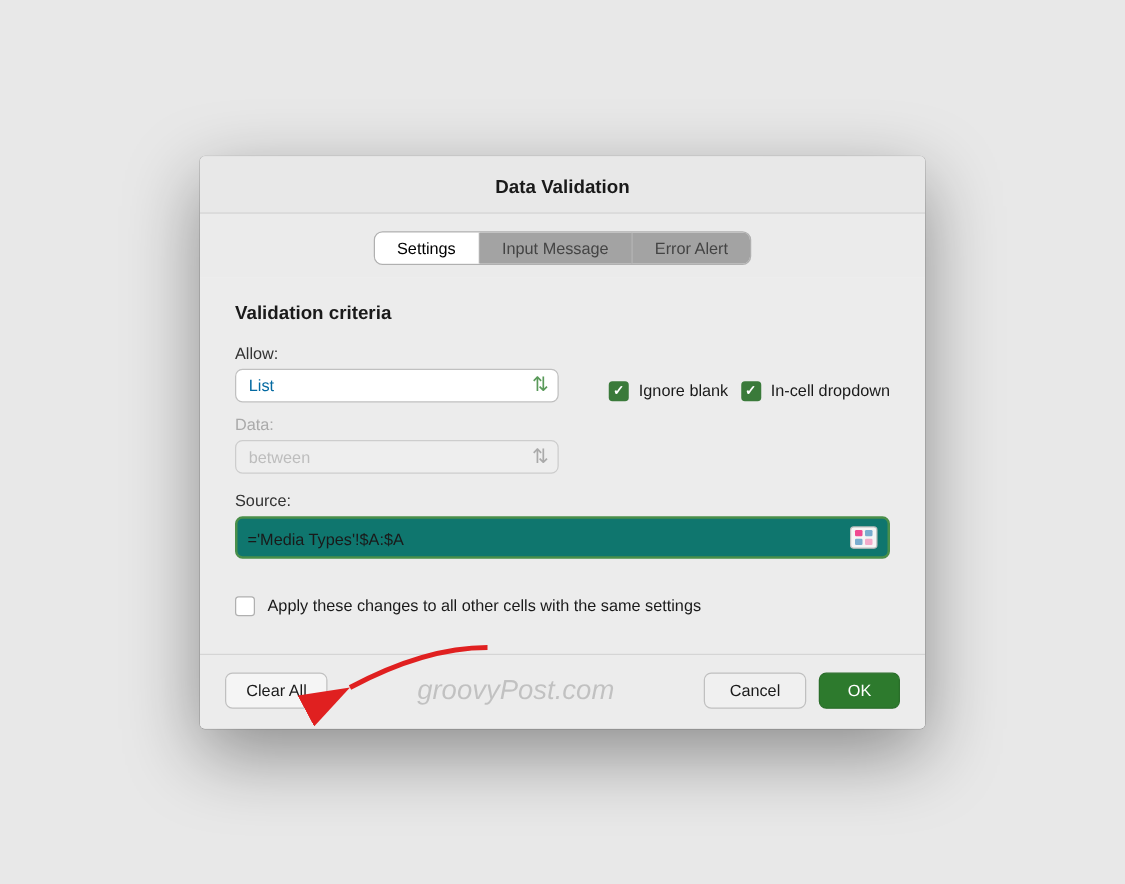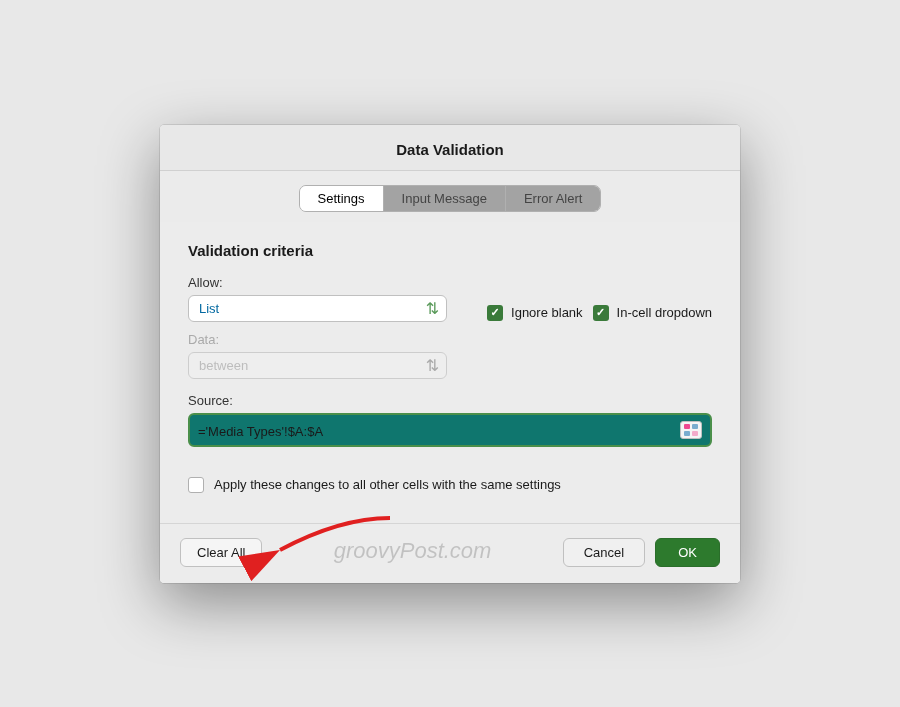--- a/index.html
+++ b/index.html
@@ -230,21 +230,20 @@
     .apply-label {
       font-size: 13px;
       color: #1a1a1a;
     }
 
     .dialog-footer {
       background: #ececec;
       border-top: 1px solid #d5d5d5;
       padding: 14px 20px 16px;
       display: flex;
-      align-items: center;
       position: relative;
     }
 
     .footer-left {
       display: flex;
       align-items: center;
       gap: 20px;
     }
 
     .footer-center {

